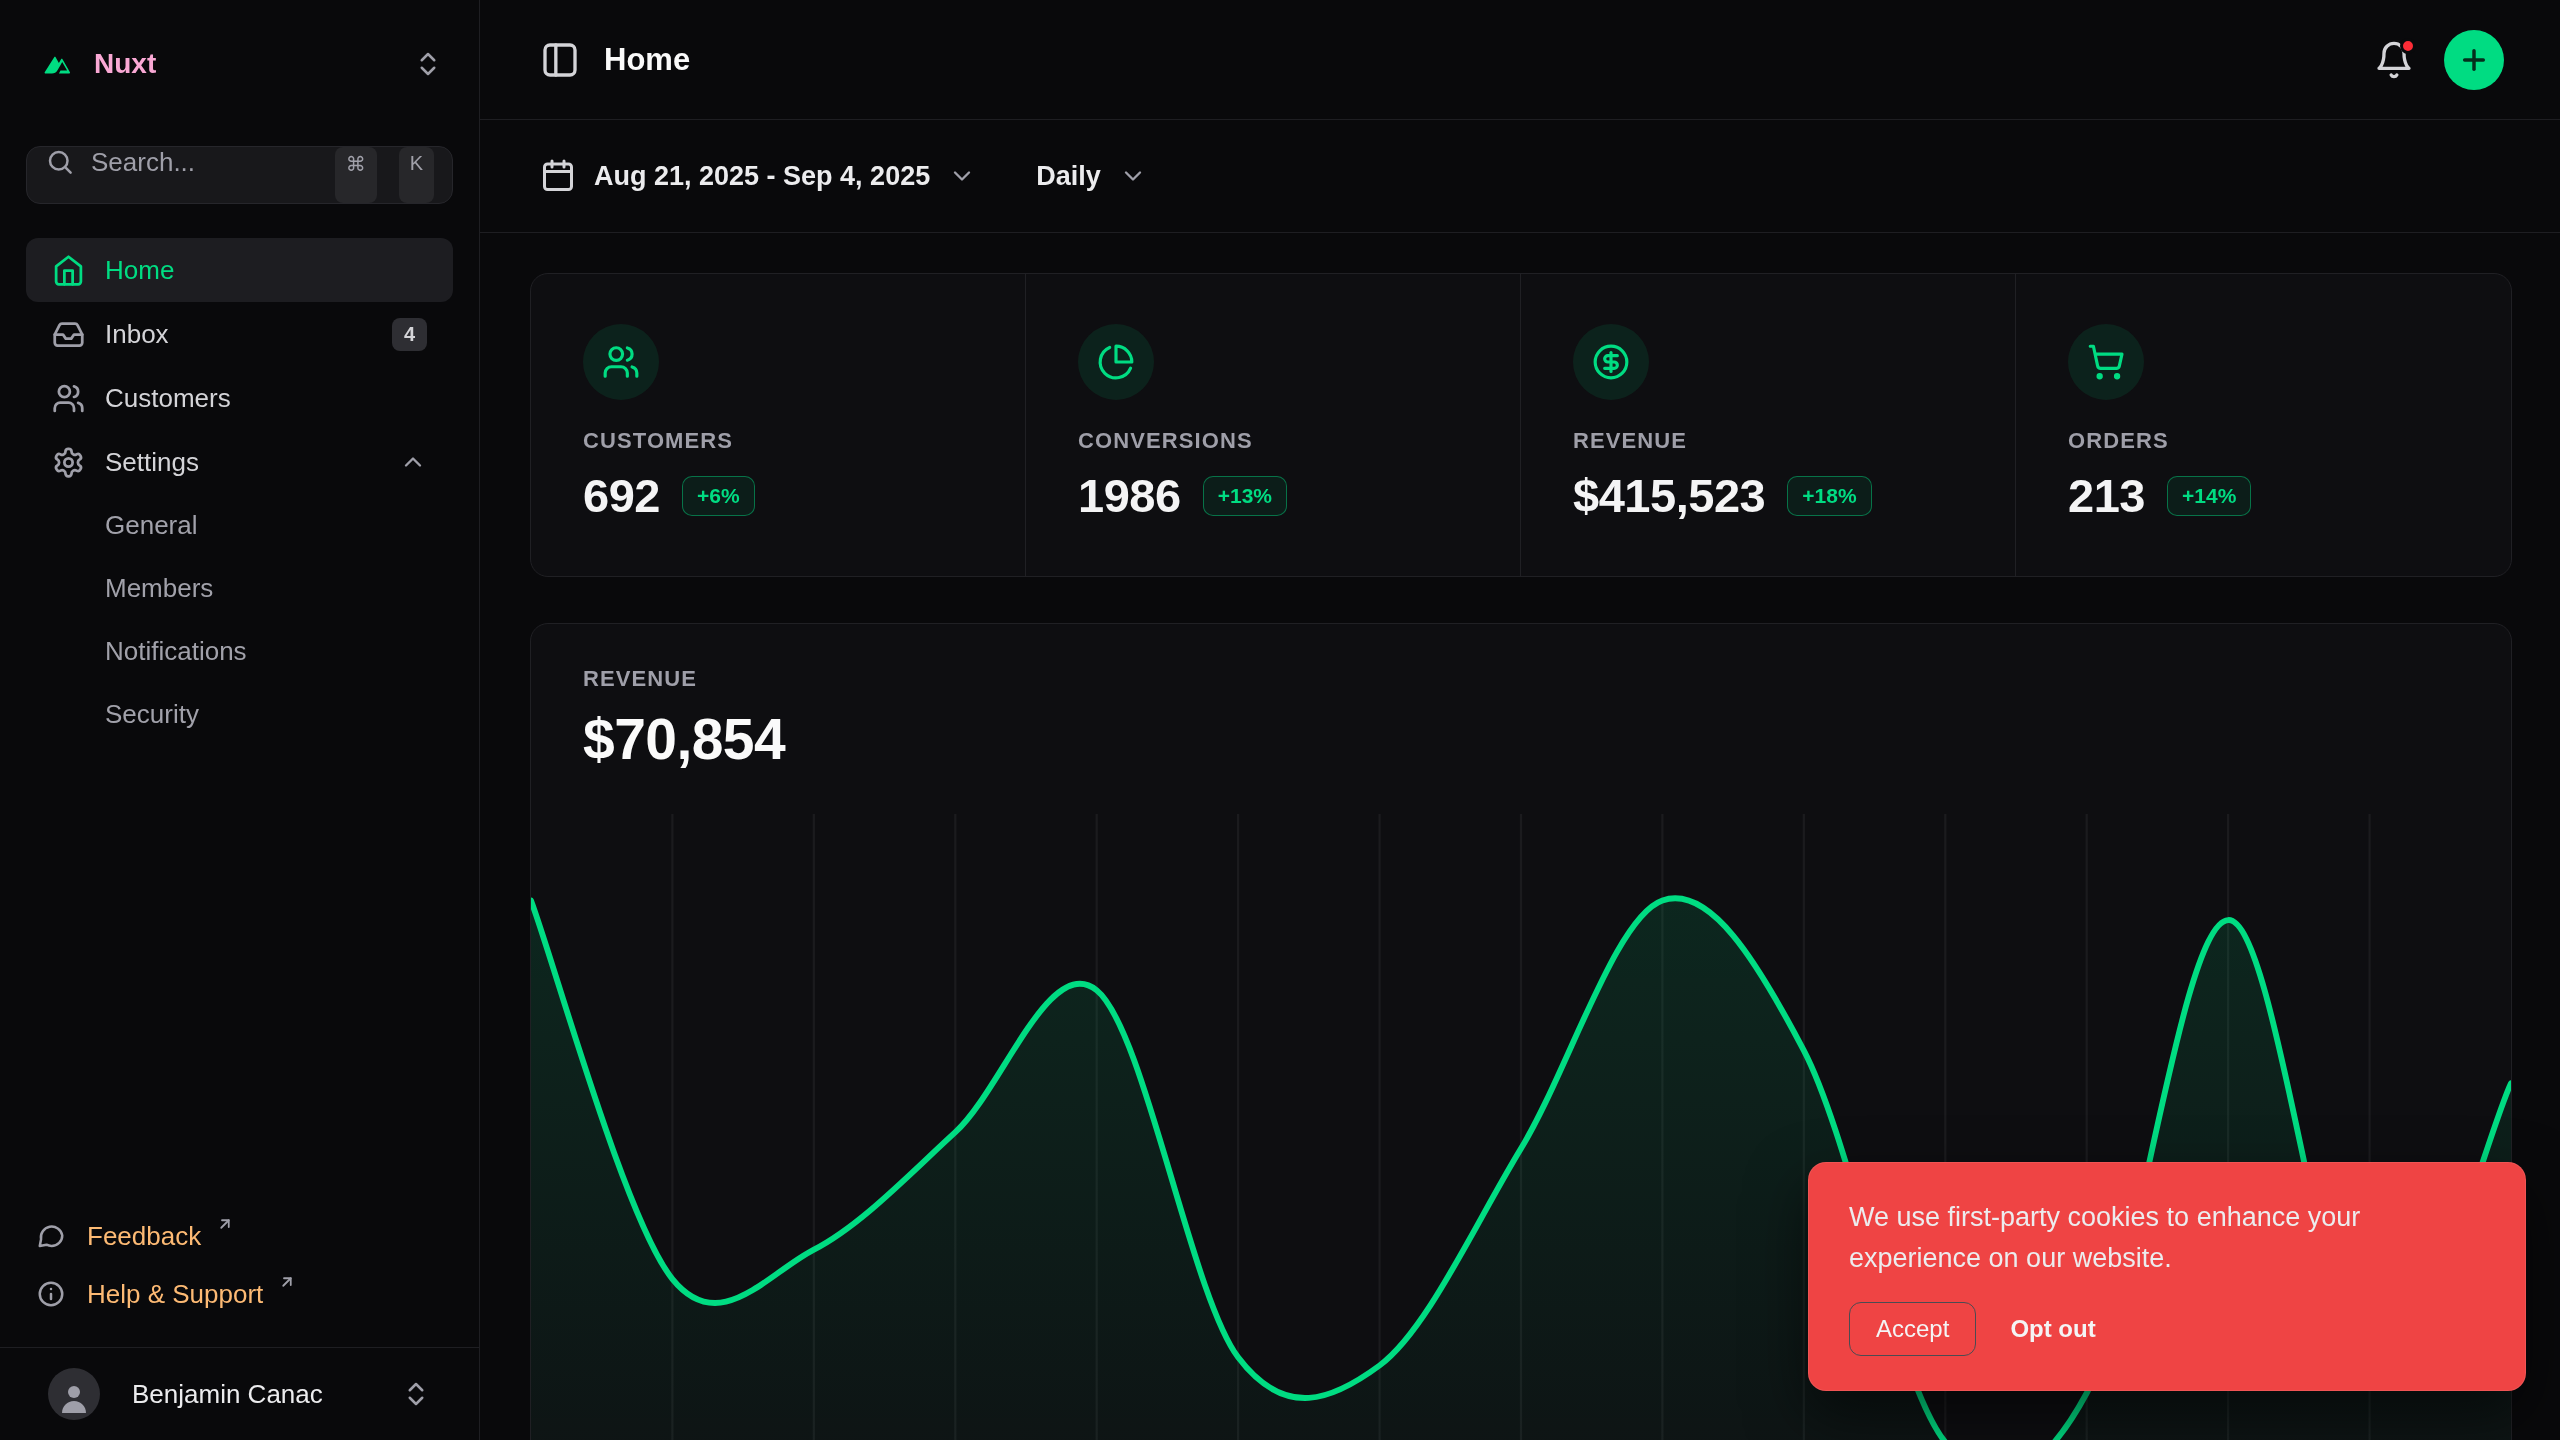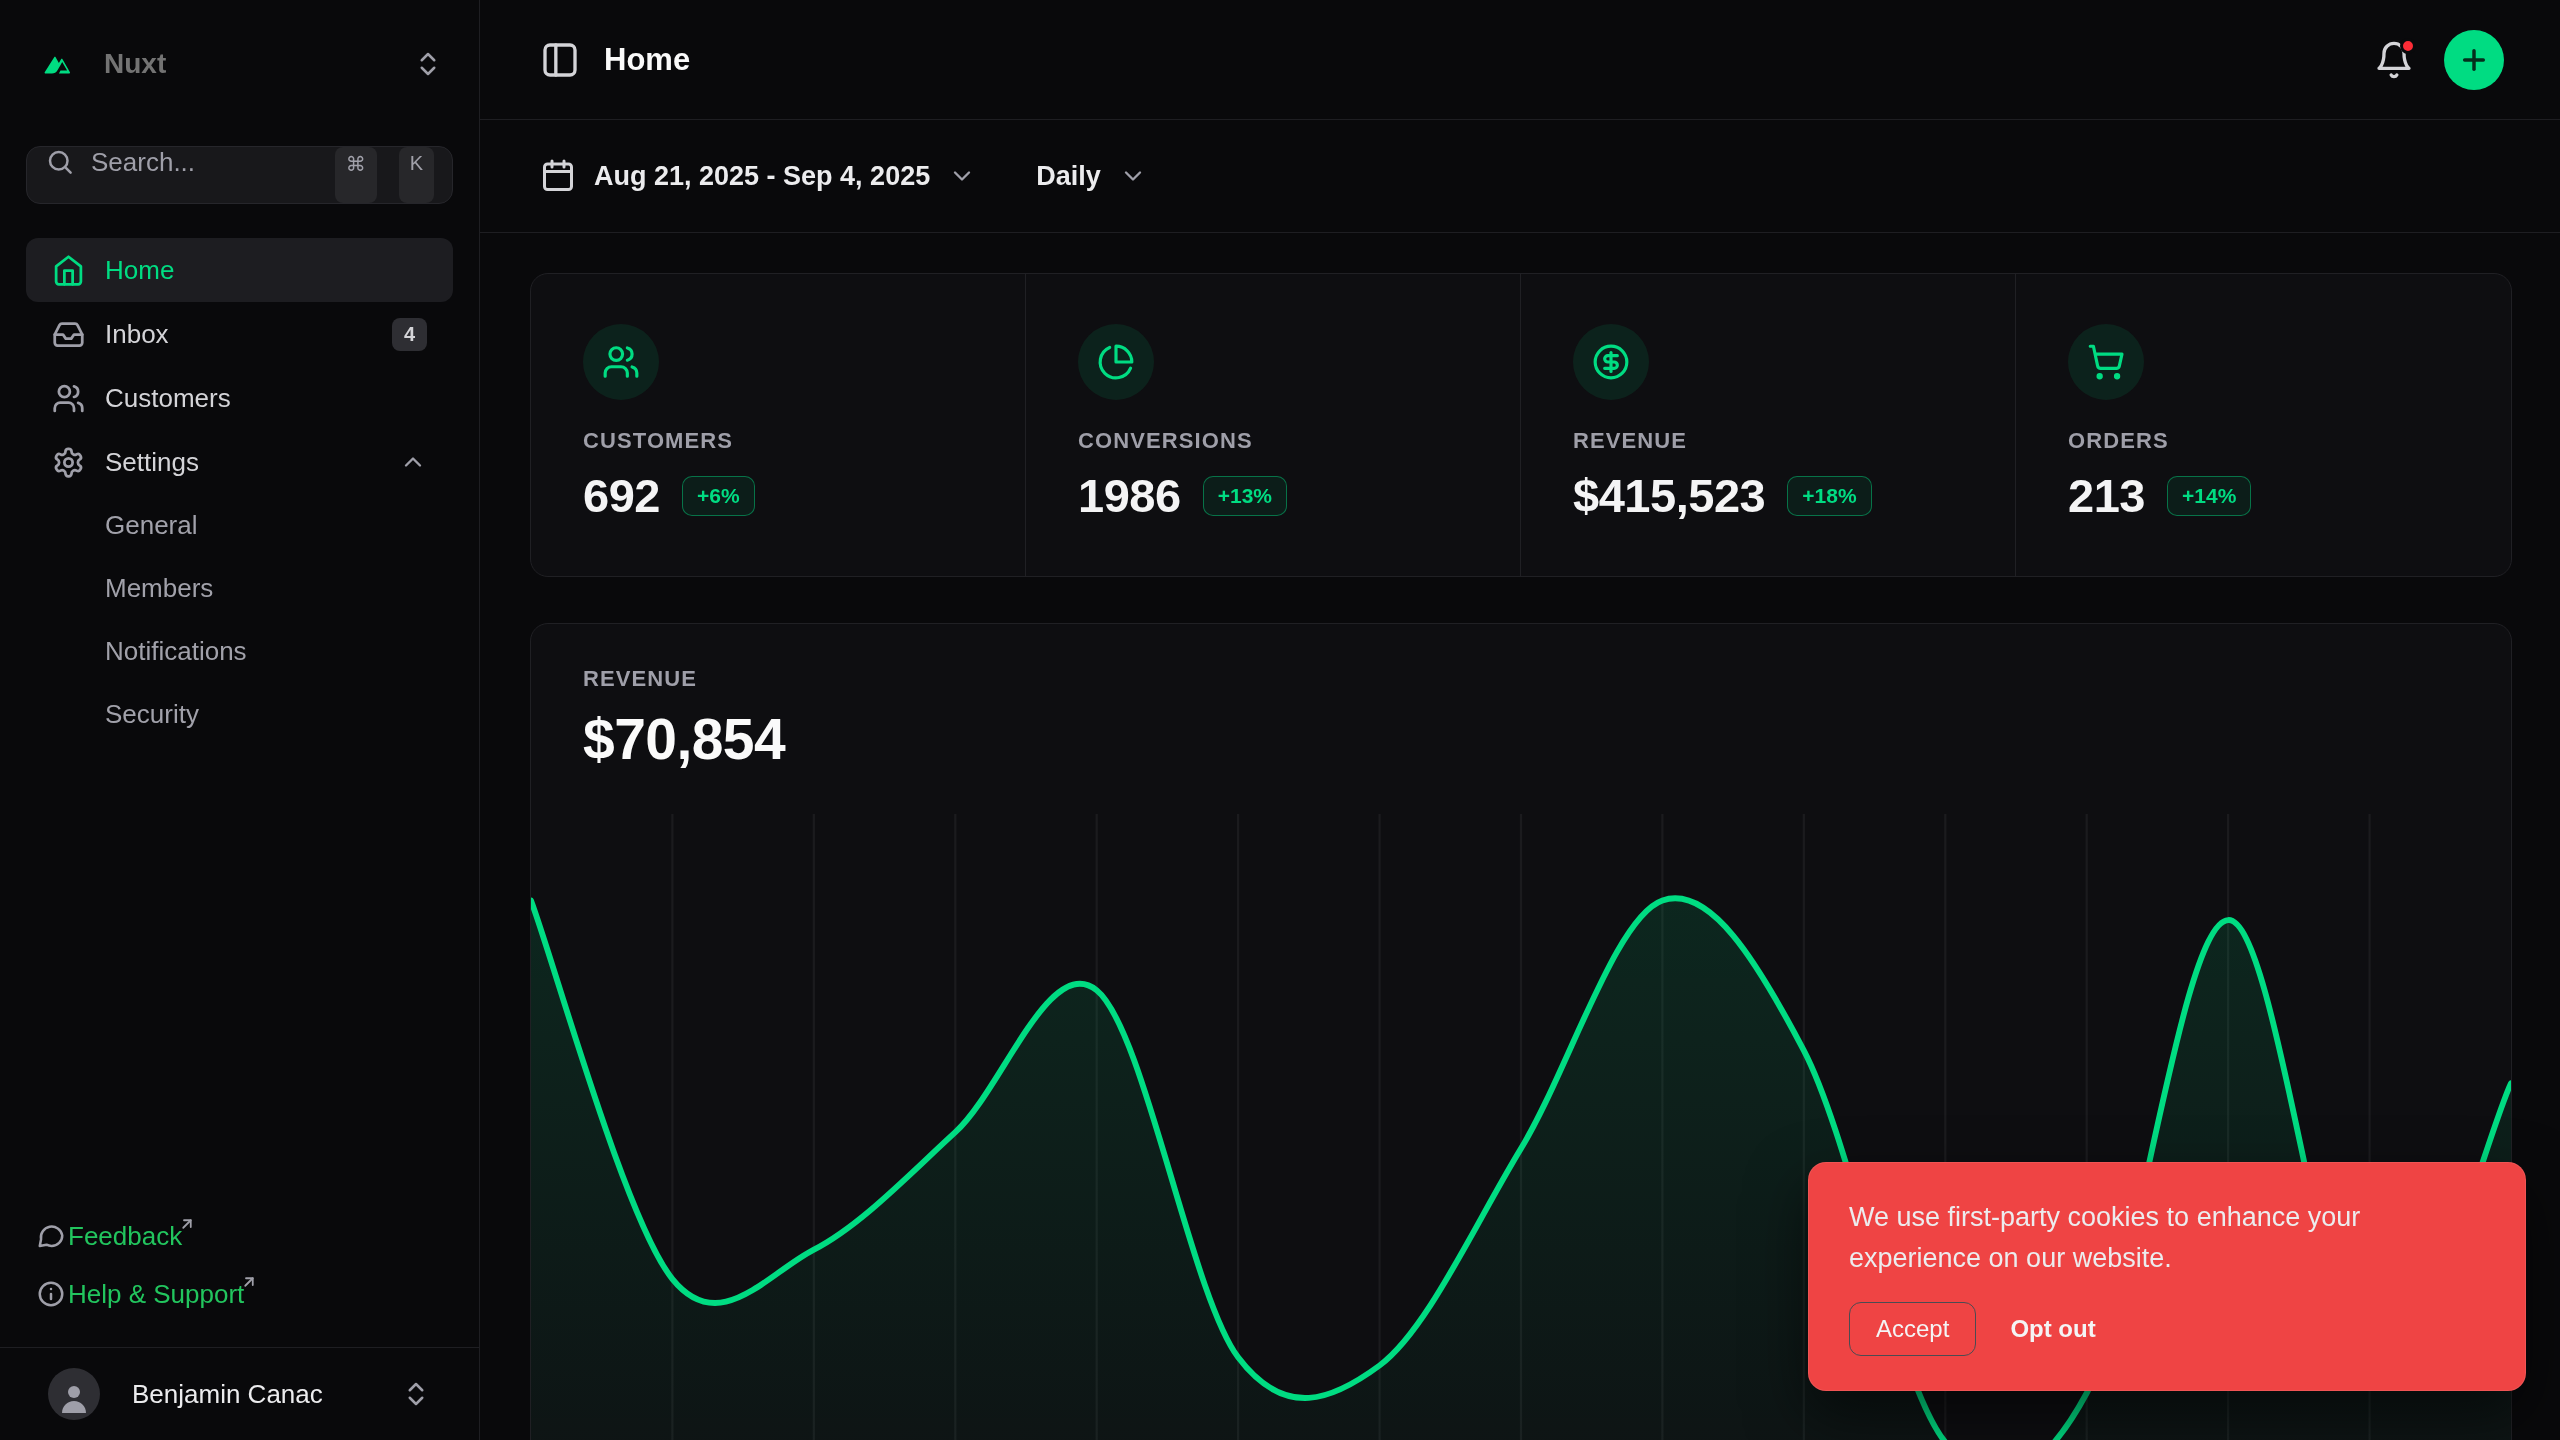--- a/index.html
+++ b/index.html
@@ -12,22 +12,22 @@
   }
   .app { display: flex; width: 100%; height: 100%; }
 
   
   .sidebar {
     width: 480px; flex: none; display: flex; flex-direction: column;
     border-right: 1px solid #1e1e22; background: #09090b;
   }
   .side-top { flex: 1; padding: 34px 26px 0; display: flex; flex-direction: column; min-height: 0; }
   .brand-row {
-    display: flex; align-items: center; gap: 26px; width: 100%;
-    background: none; border: none; color: #737373; cursor: pointer;
+    display: flex; align-items: center; gap: 16px; width: 100%;
+    background: none; border: none; color: #f9a8d4; cursor: pointer;
     padding: 8px 10px; border-radius: 12px; height: 60px;
   }
   .brand-row svg.logo { width: 42px; height: 30px; flex: none; }
   .brand-name { font-size: 28px; font-weight: 600; }
   .spacer { flex: 1; }
   .icon-muted { color: #9f9fa9; }
   .chevrons-updown { width: 30px; height: 30px; }
 
   .search-btn {
     margin-top: 52px; height: 58px; border-radius: 14px;
@@ -58,22 +58,22 @@
     border-radius: 8px; font-size: 20px; padding: 5px 12px; font-weight: 600;
   }
   .nav-chevron { margin-left: auto; width: 28px; height: 28px; color: #9f9fa9; }
   .sub-item {
     display: flex; align-items: center; height: 63px; padding-left: 79px;
     color: #a1a1aa; font-size: 26px; border-radius: 12px; cursor: pointer; text-decoration: none;
   }
 
   .side-bottom { padding: 0 26px 24px; }
   .foot-item {
-    display: flex; align-items: center; gap: 2px; height: 58px;
-    padding: 0 10px; color: #22c55e; font-size: 26px; cursor: pointer;
+    display: flex; align-items: center; gap: 21px; height: 58px;
+    padding: 0 10px; color: #fdba74; font-size: 26px; cursor: pointer;
     background: none; border: none; width: 100%; font-family: inherit; text-align: left;
   }
   .foot-item .foot-icon { width: 30px; height: 30px; color: #9f9fa9; display: flex; flex: none; }
   .foot-item .foot-icon svg { width: 100%; height: 100%; }
   .ext-arrow { width: 18px; height: 18px; color: #9f9fa9; align-self: flex-start; margin-top: 8px; margin-left: -6px; }
 
   .user-row {
     border-top: 1px solid #1e1e22; height: 93px; display: flex;
     align-items: center; gap: 32px; padding: 0 48px; cursor: pointer;
     background: none; width: 100%; font-family: inherit; color: #ececee; border-left:none; border-right:none; border-bottom:none;

